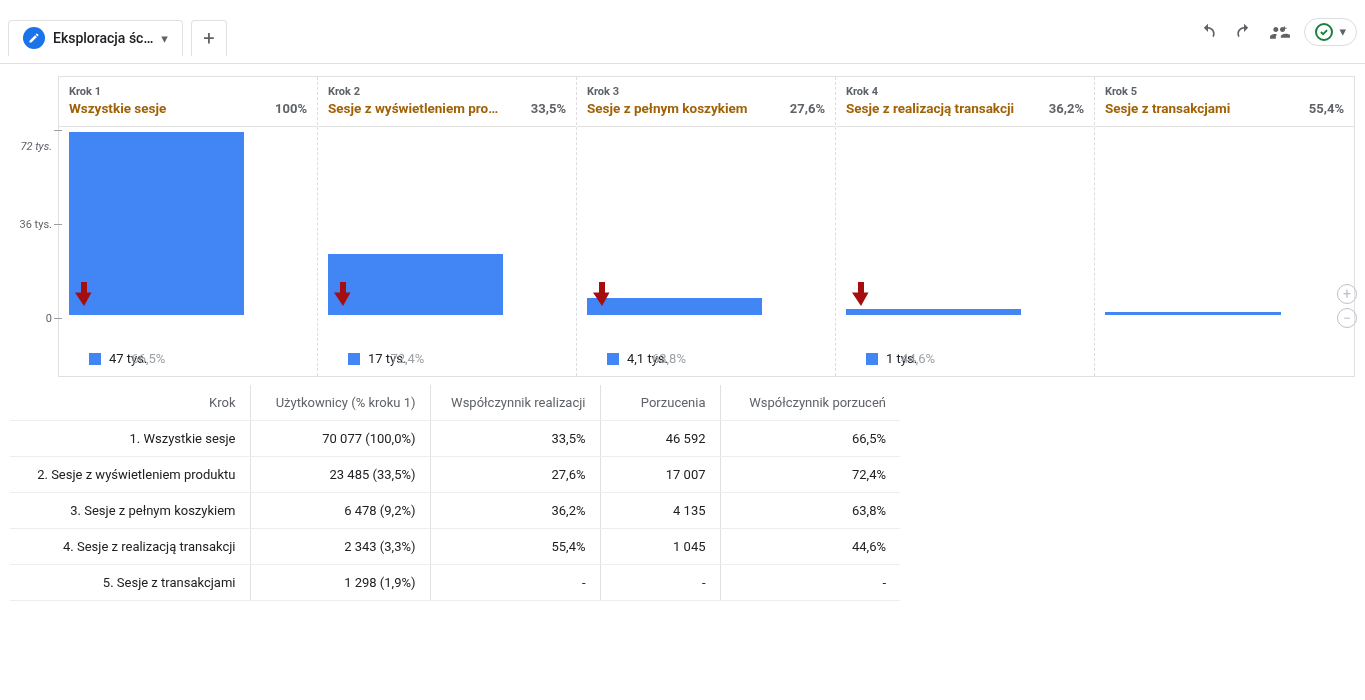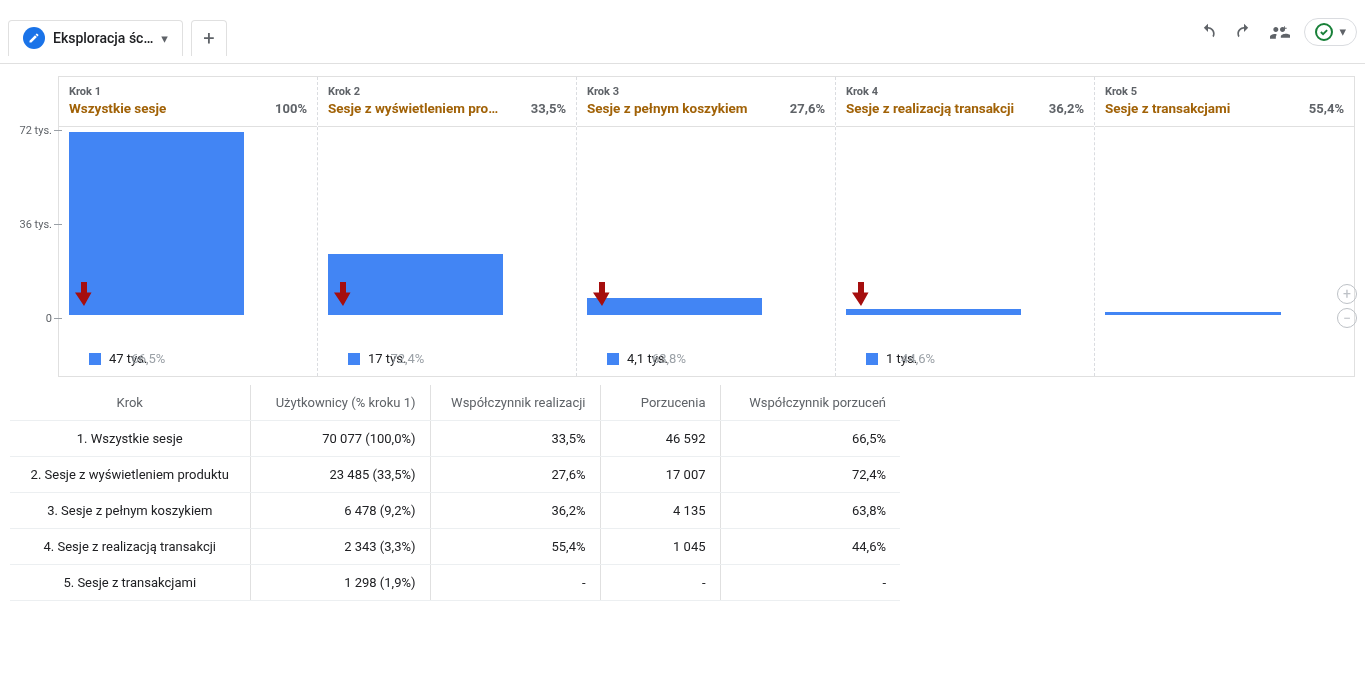--- a/index.html
+++ b/index.html
@@ -19,21 +19,21 @@
   .ticon svg { width:20px; height:20px; fill:currentColor; }
   .status-pill { display:flex; align-items:center; gap:6px; border:1px solid #dadce0; border-radius:18px; padding:4px 10px; margin-left:6px; cursor:pointer; }
   .status-pill .check { width:18px; height:18px; border-radius:50%; border:2px solid #188038; display:flex; align-items:center; justify-content:center; }
   .status-pill .check svg { width:10px; height:10px; stroke:#188038; stroke-width:3; fill:none; }
   .status-pill .dd { color:#5f6368; }
 
   
   .chart { position:relative; margin:12px 10px 0 10px; }
   .ylabels { position:absolute; left:0; top:54px; width:48px; height:188px; }
   .ylabels div { position:absolute; right:6px; font-size:11px; color:#5f6368; transform:translateY(-50%); }
-  .ylabels .t72 { top:0; }
+  .ylabels .t72 { top:16px;font-style:italic; }
   .ylabels .t36 { top:50%; }
   .ylabels .t0  { top:100%; }
   .ytick { position:absolute; left:44px; width:8px; border-top:1px solid #9aa0a6; }
   .ytick.t72 { top:54px; }
   .ytick.t36 { top:148px; }
   .ytick.t0  { top:242px; }
 
   .steps { display:grid; grid-template-columns: repeat(5, 1fr); margin-left:48px; border:1px solid #e0e0e0; }
   .step { border-right:1px dashed #dadce0; position:relative; }
   .step:last-child { border-right:none; }
@@ -54,21 +54,21 @@
 
   
   .zoom { position:absolute; right:-2px; top:208px; display:flex; flex-direction:column; gap:4px; }
   .zoom div { width:20px; height:20px; border:1.5px solid #bdc1c6; border-radius:50%; color:#bdc1c6; display:flex; align-items:center; justify-content:center; font-size:14px; cursor:pointer; }
 
   
   .tbl { margin:8px 10px 0 10px; }
   .tbl table { border-collapse:collapse; }
   .tbl th, .tbl td { padding:10px 14px; font-size:13px; text-align:right; border-bottom:1px solid #eceff1; }
   .tbl th { color:#5f6368; font-weight:400; }
-  .tbl th:first-child, .tbl td:first-child { text-align:center; }
+  .tbl th:first-child, .tbl td:first-child { text-align:right; }
   .tbl th.c, .tbl td.c { border-right:1px solid #e0e0e0; }
   .tbl th:nth-child(1){width:240px;}
   .tbl th:nth-child(2){width:180px;}
   .tbl th:nth-child(3){width:170px;}
   .tbl th:nth-child(4){width:120px;}
   .tbl th:nth-child(5){width:180px;}
 </style>
 </head>
 <body>
 <div class="wrap">

